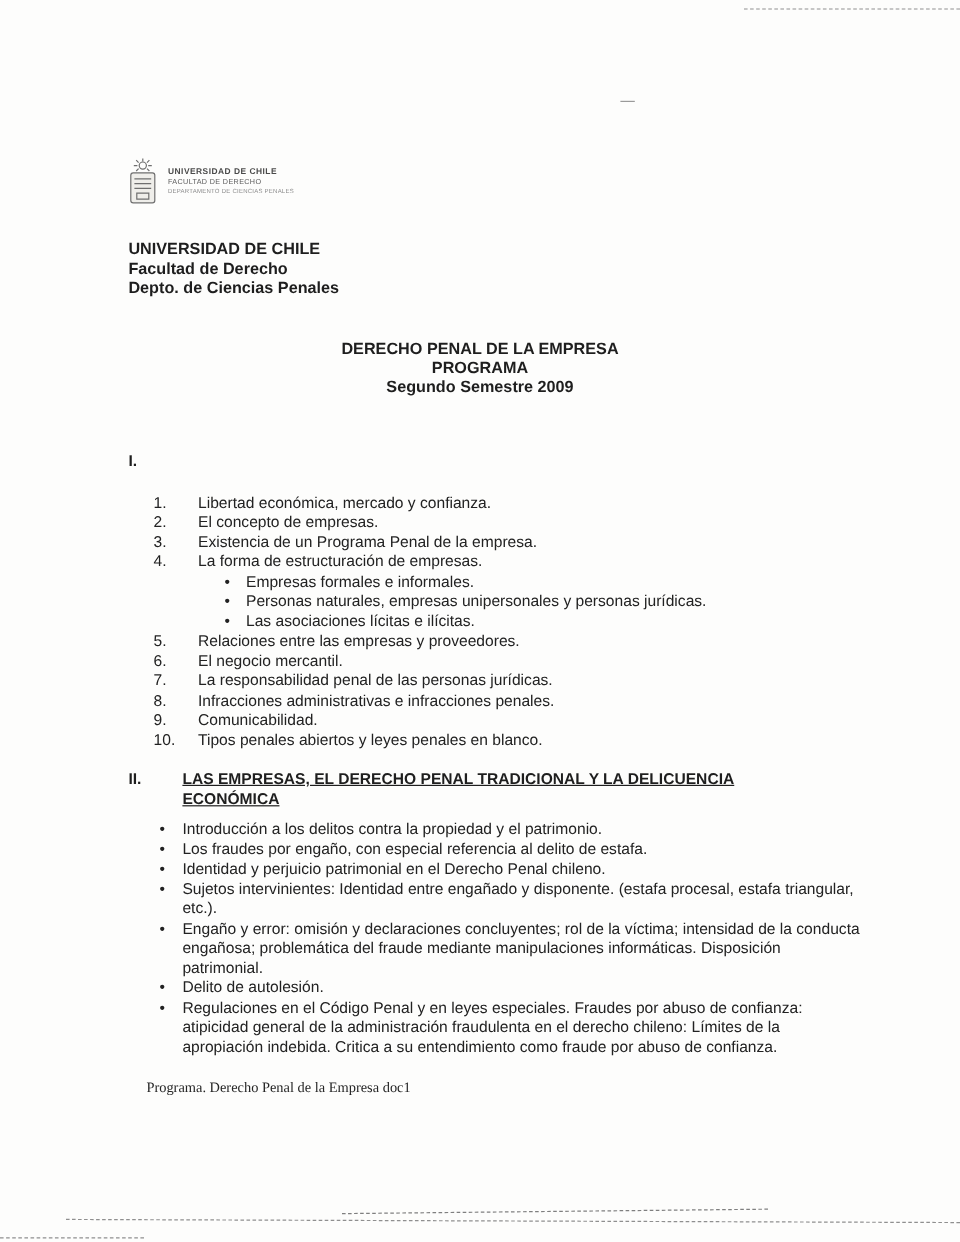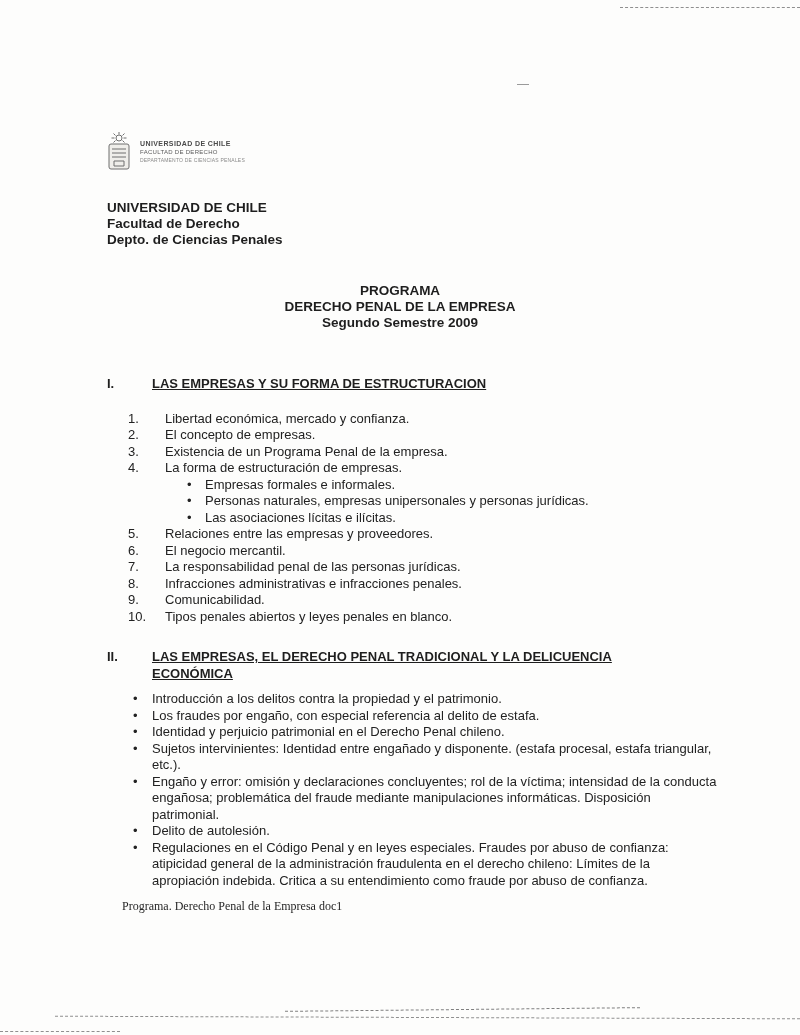--- a/index.html
+++ b/index.html
@@ -34,21 +34,21 @@
 
   
   .title-block { position: absolute; left: 0; top: 283px; width: 100%; text-align: center; font-size: 13.5px; font-weight: bold; line-height: 16px; color: #1e1e1e; }
 
   
   .content { position: absolute; left: 107px; top: 376px; width: 612px; font-size: 13px; line-height: 16.5px; }
 
   .sec-head { display: flex; font-weight: bold; margin-bottom: 18px; color: #1e1e1e; }
   .sec-num { flex: none; width: 45px; }
   .sec-title { text-decoration: underline; }
-  .sec2 { margin-top: 24px; margin-bottom: 9px; }
+  .sec2 { margin-top: 16px; margin-bottom: 9px; }
 
   .num-row { display: flex; }
   .num-col { flex: none; width: 37px; margin-left: 21px; }
   .num-text { flex: 1; }
 
   .sub-row { display: flex; padding-left: 80px; }
   .sub-bullet { flex: none; width: 18px; }
 
   .b-row { display: flex; padding-left: 26px; }
   .b-bullet { flex: none; width: 19px; }
@@ -81,30 +81,29 @@
     </div>
   </div>
 
   <div class="letterhead">
     <div>UNIVERSIDAD DE CHILE</div>
     <div>Facultad de Derecho</div>
     <div>Depto. de Ciencias Penales</div>
   </div>
 
   <div class="title-block">
+    <div>DERECHO PENAL DE LA EMPRESA</div>
     <div>PROGRAMA</div>
-    <div>DERECHO PENAL DE LA EMPRESA</div>
     <div>Segundo Semestre 2009</div>
   </div>
 
   <div class="content">
 
     <div class="sec-head">
       <div class="sec-num">I.</div>
-      <div class="sec-title">LAS EMPRESAS Y SU FORMA DE ESTRUCTURACION</div>
     </div>
 
     <div class="num-row">
       <div class="num-col">1.</div>
       <div class="num-text">Libertad económica, mercado y confianza.</div>
     </div>
     <div class="num-row">
       <div class="num-col">2.</div>
       <div class="num-text">El concepto de empresas.</div>
     </div>

